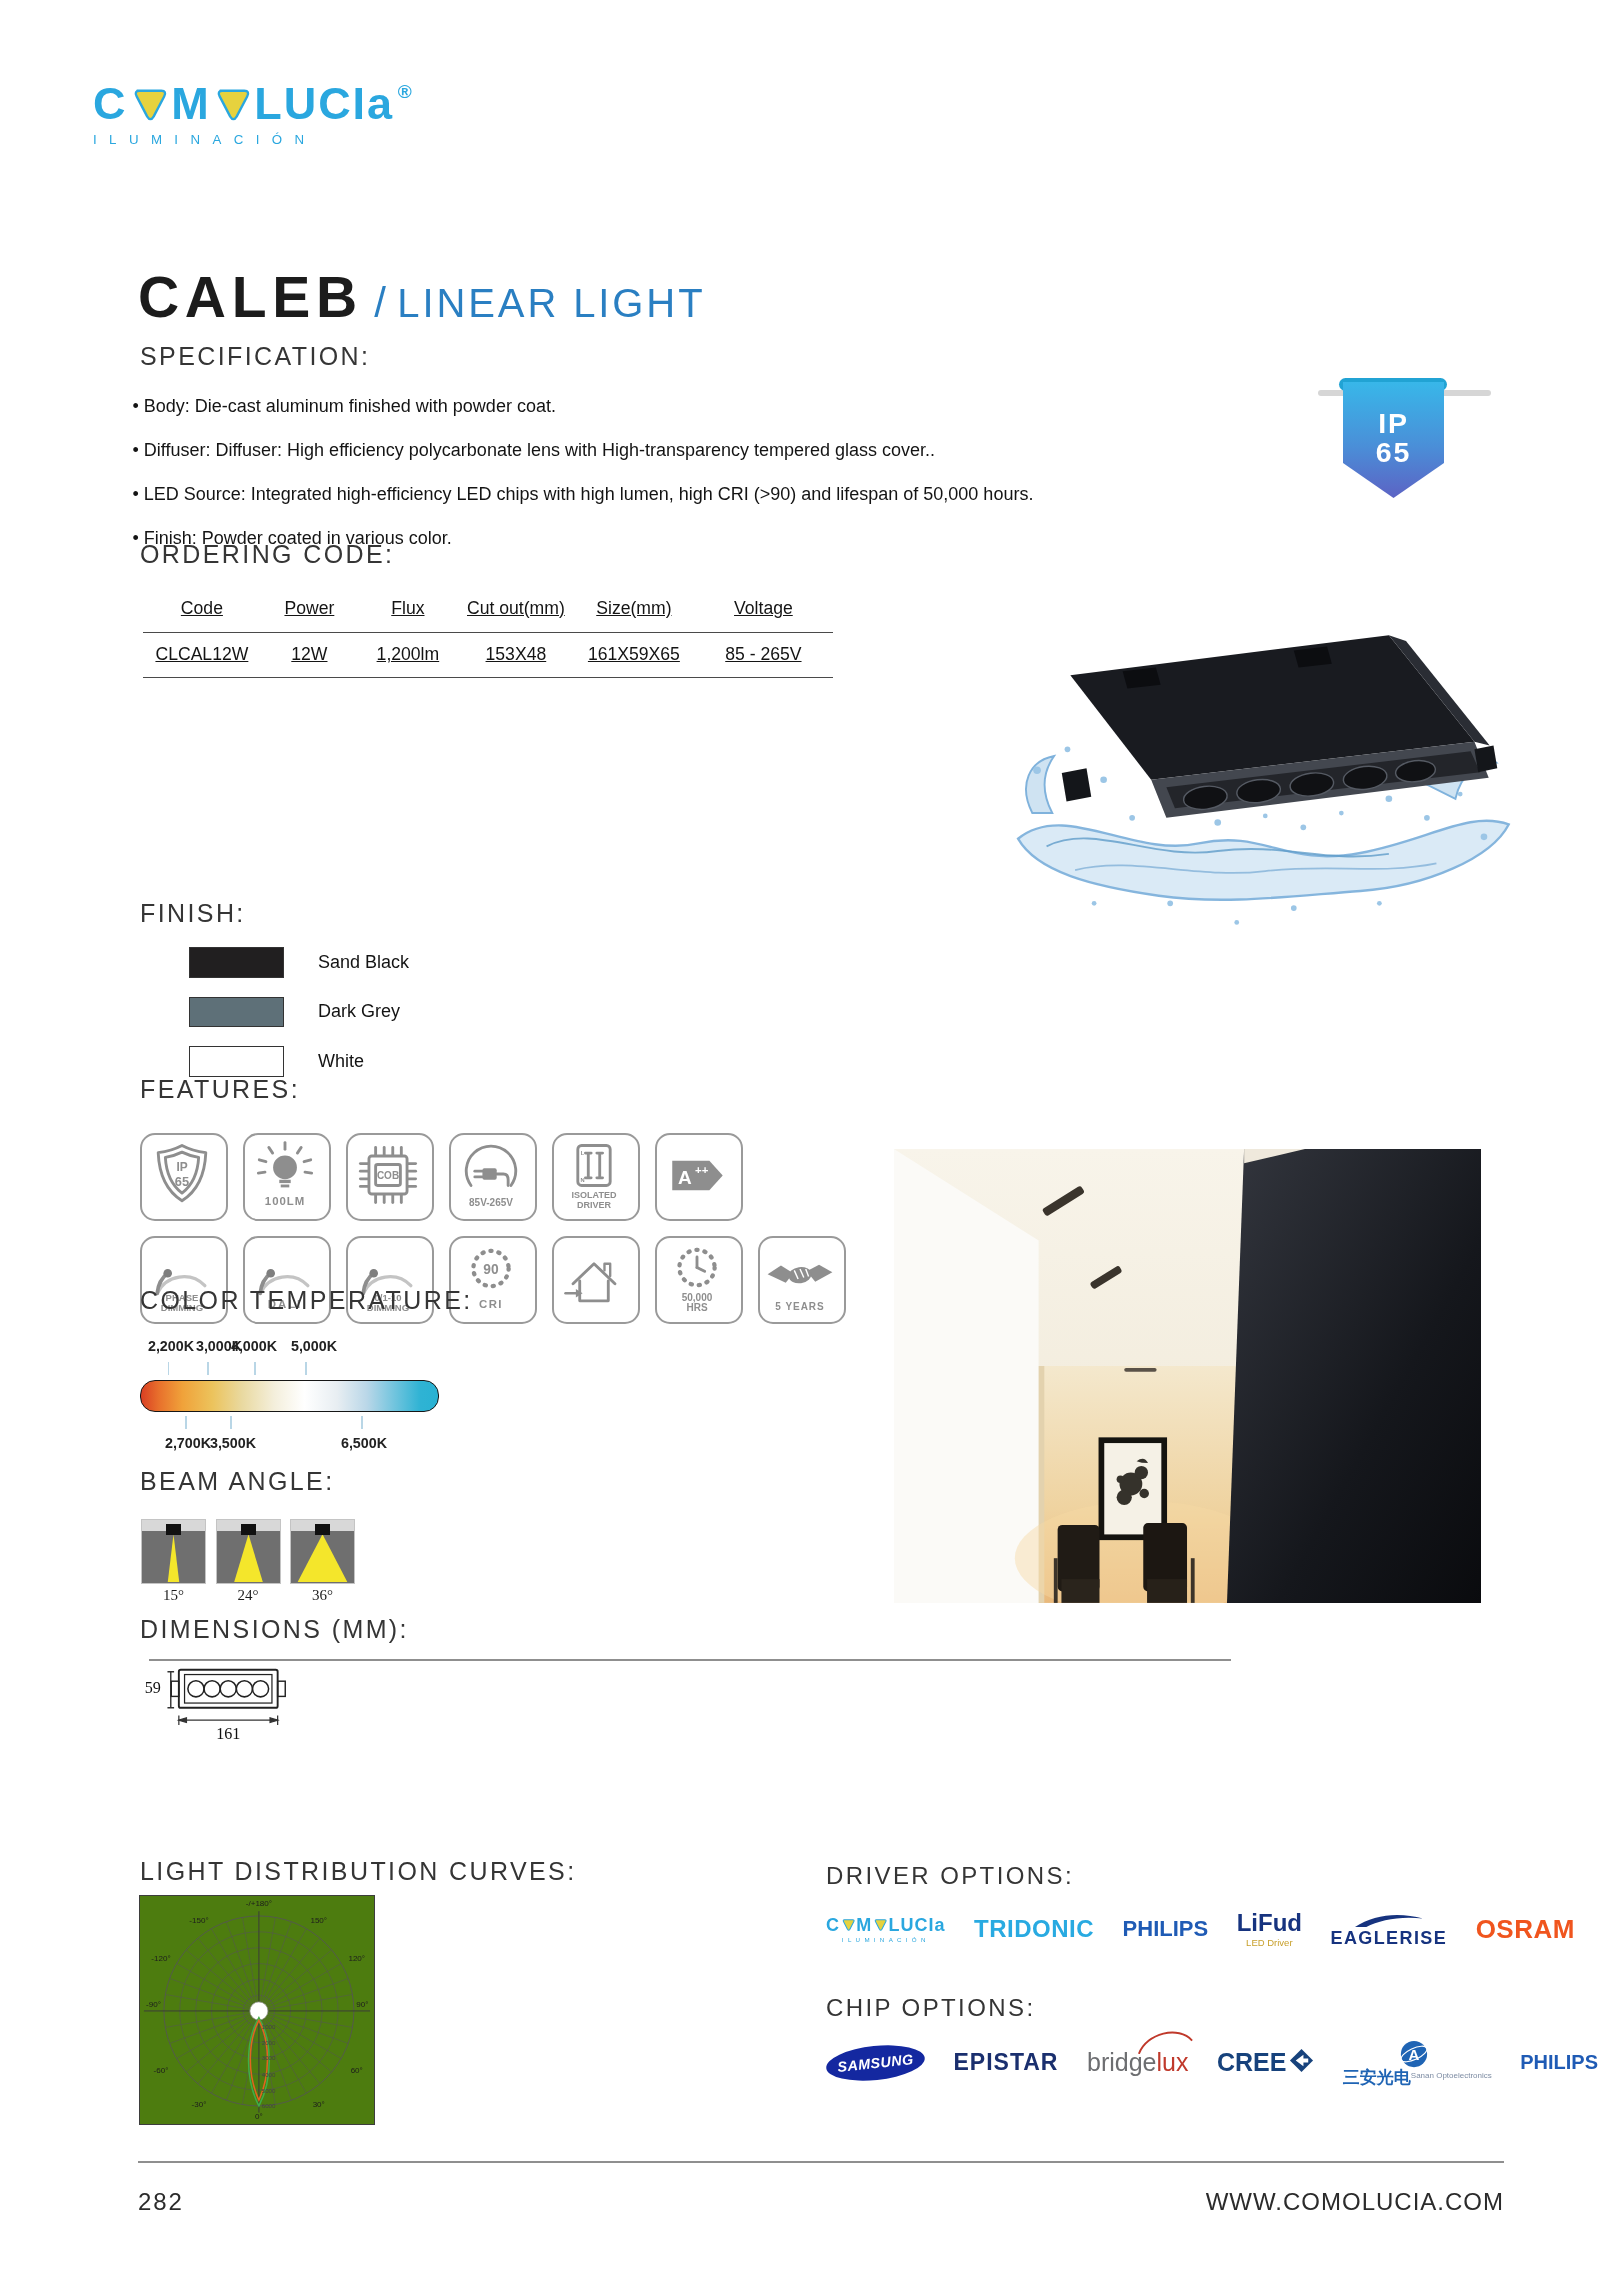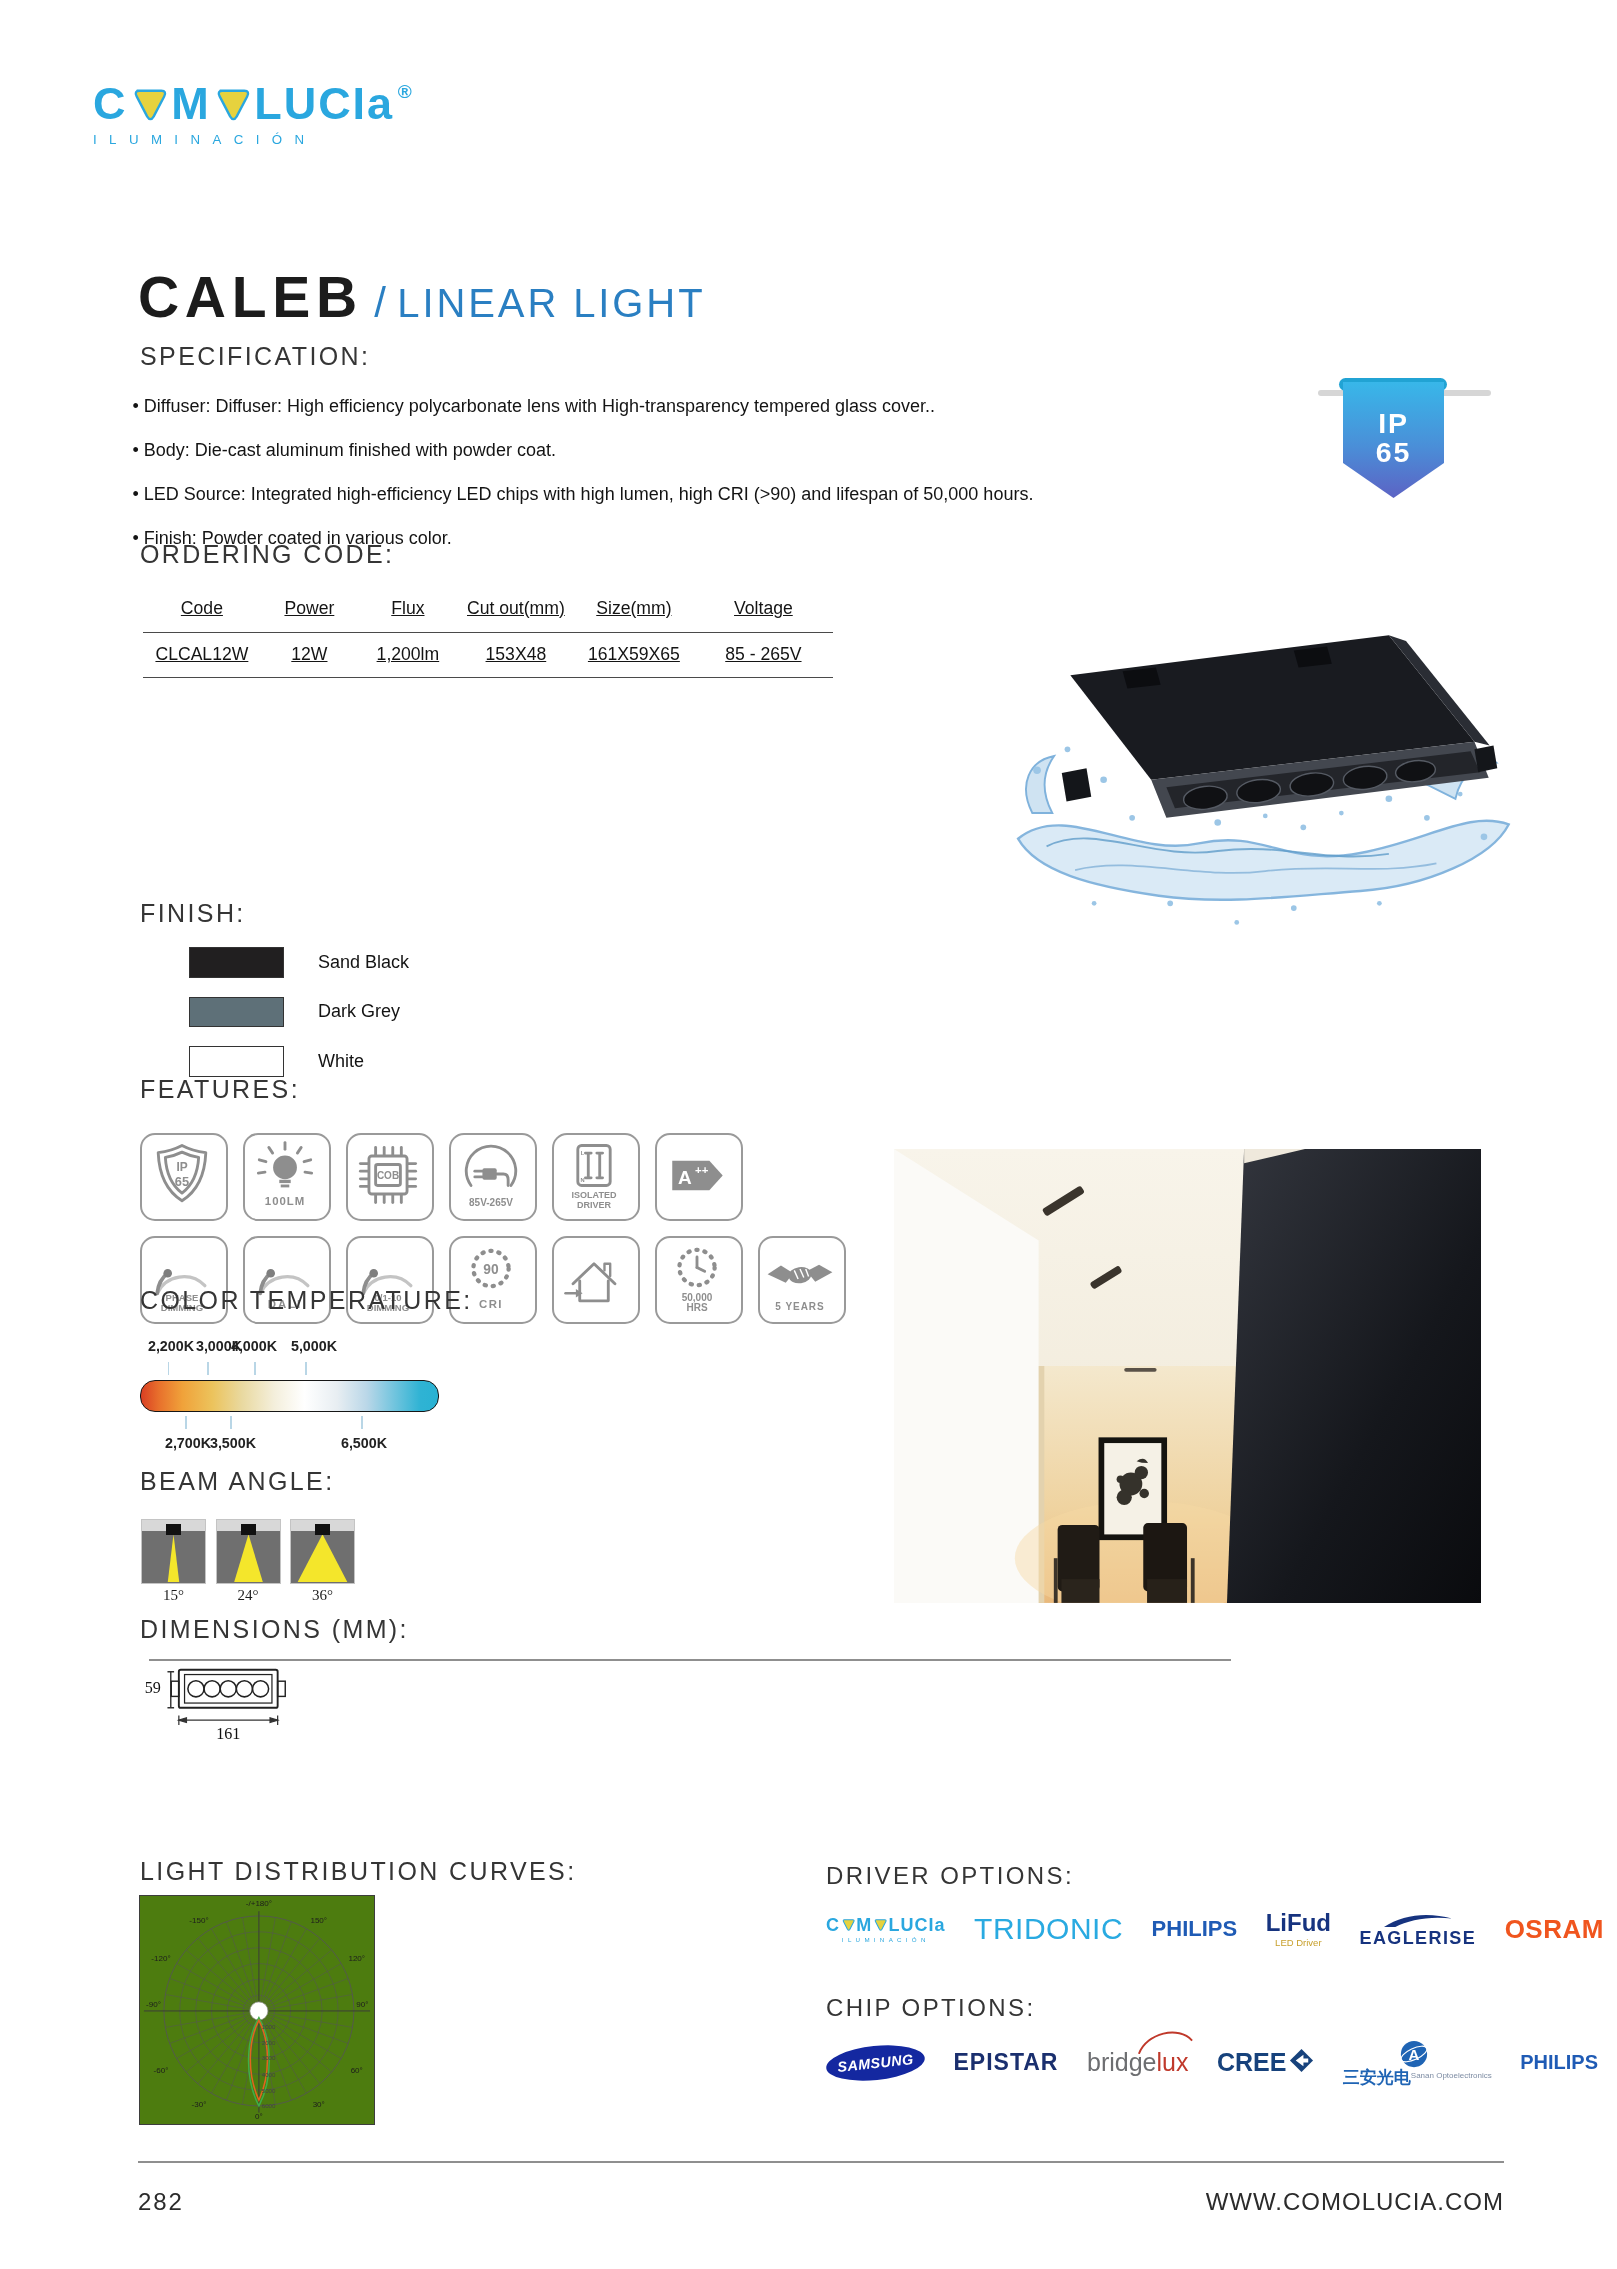--- a/index.html
+++ b/index.html
@@ -66,21 +66,21 @@
   
   .dim-rule{position:absolute;background:#8f8f8f;height:1.9px;}
   
   .ldc-box{position:absolute;border:1.4px solid #3d3d3d;width:234px;height:228px;background:#4d7c0f;}
   
   .brand-row{display:flex;align-items:center;margin-top:21px;}
   .blogo{margin-right:28.5px;flex:none;display:flex;flex-direction:column;align-items:center;}
   .mini-logo-row{display:flex;align-items:center;}
   .mini-letter{font-size:18px;font-weight:bold;color:#2aa7df;letter-spacing:1px;line-height:1;}
   .mini-sub{margin-top:1.9px;color:#2aa7df;font-size:6.2px;letter-spacing:4.3px;}
-  .t-tridonic{font-size:30px;font-weight:normal;letter-spacing:0.5px;}
+  .t-tridonic{font-size:24px;font-weight:bold;letter-spacing:0.5px;}
   .t-philips{font-size:22px;font-weight:bold;}
   .t-lifud{font-size:24px;font-weight:bold;line-height:1;}
   .t-lifud-sub{font-size:9.5px;margin-top:1.9px;}
   .t-eagle{font-size:18px;font-weight:bold;letter-spacing:1.4px;line-height:1;}
   .t-osram{font-size:26px;font-weight:bold;letter-spacing:0.5px;}
   .samsung-ell{width:99px;height:34px;border-radius:50%;display:flex;align-items:center;justify-content:center;
                transform:rotate(-6deg);}
   .samsung-ell span{color:#fff;font-size:14.3px;font-weight:bold;font-style:italic;letter-spacing:0.5px;}
   .t-epistar{font-size:23px;font-weight:bold;letter-spacing:1px;}
   .t-bridge{font-size:25px;position:relative;}
@@ -115,22 +115,22 @@
 
   <div class="abs title-row" style="left:138px;top:264px;">
     <span class="title-name">CALEB</span>
     <span class="title-sep">/</span>
     <span class="title-type">LINEAR LIGHT</span>
   </div>
 
   <div class="abs" style="left:140px;top:342px;width:1141px;">
     <div class="h-sec">SPECIFICATION:</div>
     <ul class="spec-list">
+      <li>Body: Die-cast aluminum finished with powder coat.</li>
       <li>Diffuser: Diffuser: High efficiency polycarbonate lens with High-transparency tempered glass cover..</li>
-      <li>Body: Die-cast aluminum finished with powder coat.</li>
       <li>LED Source: Integrated high-efficiency LED chips with high lumen, high CRI (&gt;90) and lifespan of 50,000 hours.</li>
       <li>Finish: Powder coated in various color.</li>
     </ul>
   </div>
 
   <div class="abs" style="left:1318px;top:380px;width:173px;height:124px;">
     <div class="rib-bar"></div>
     <div class="ribbon-top"></div>
     <div class="ribbon">
       <span class="rib-t1">IP</span>

